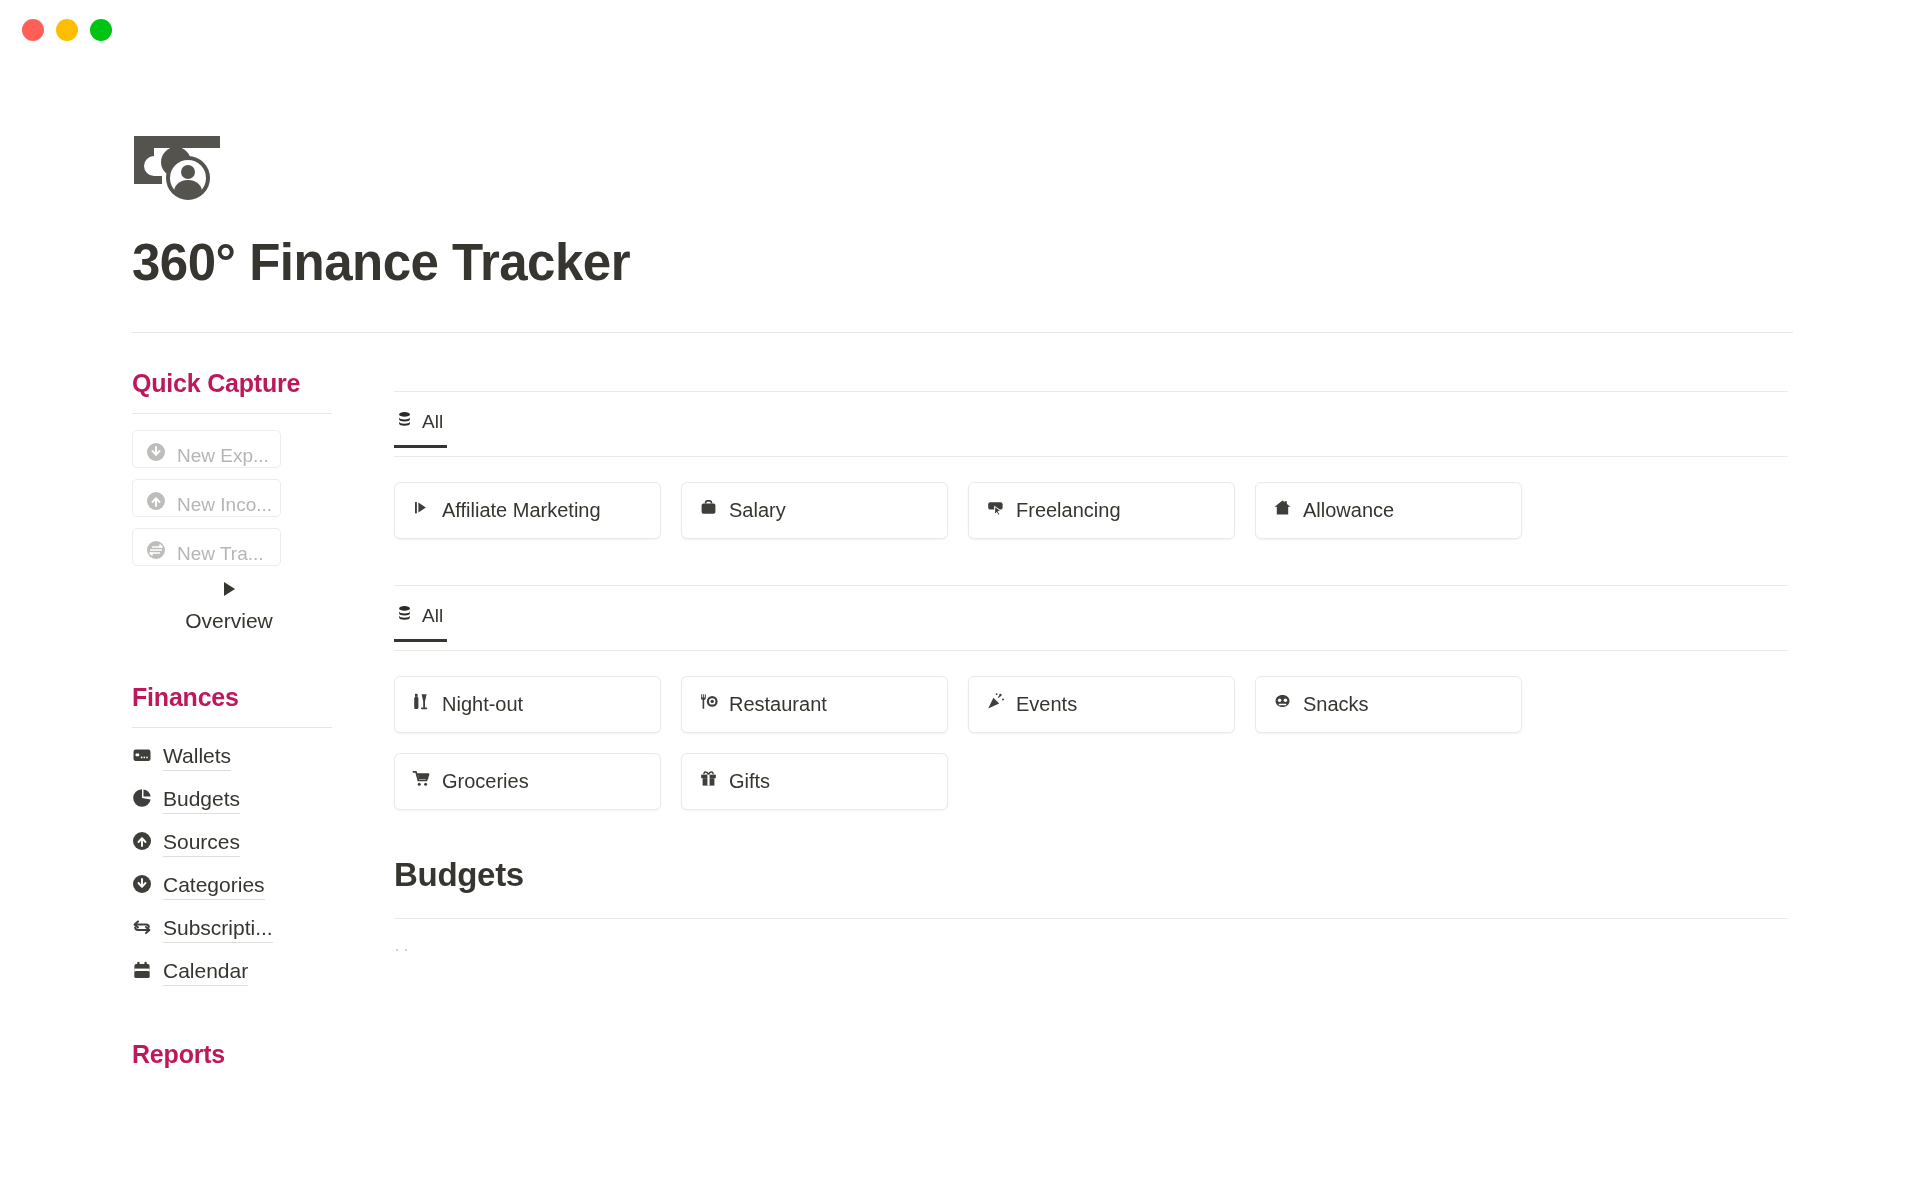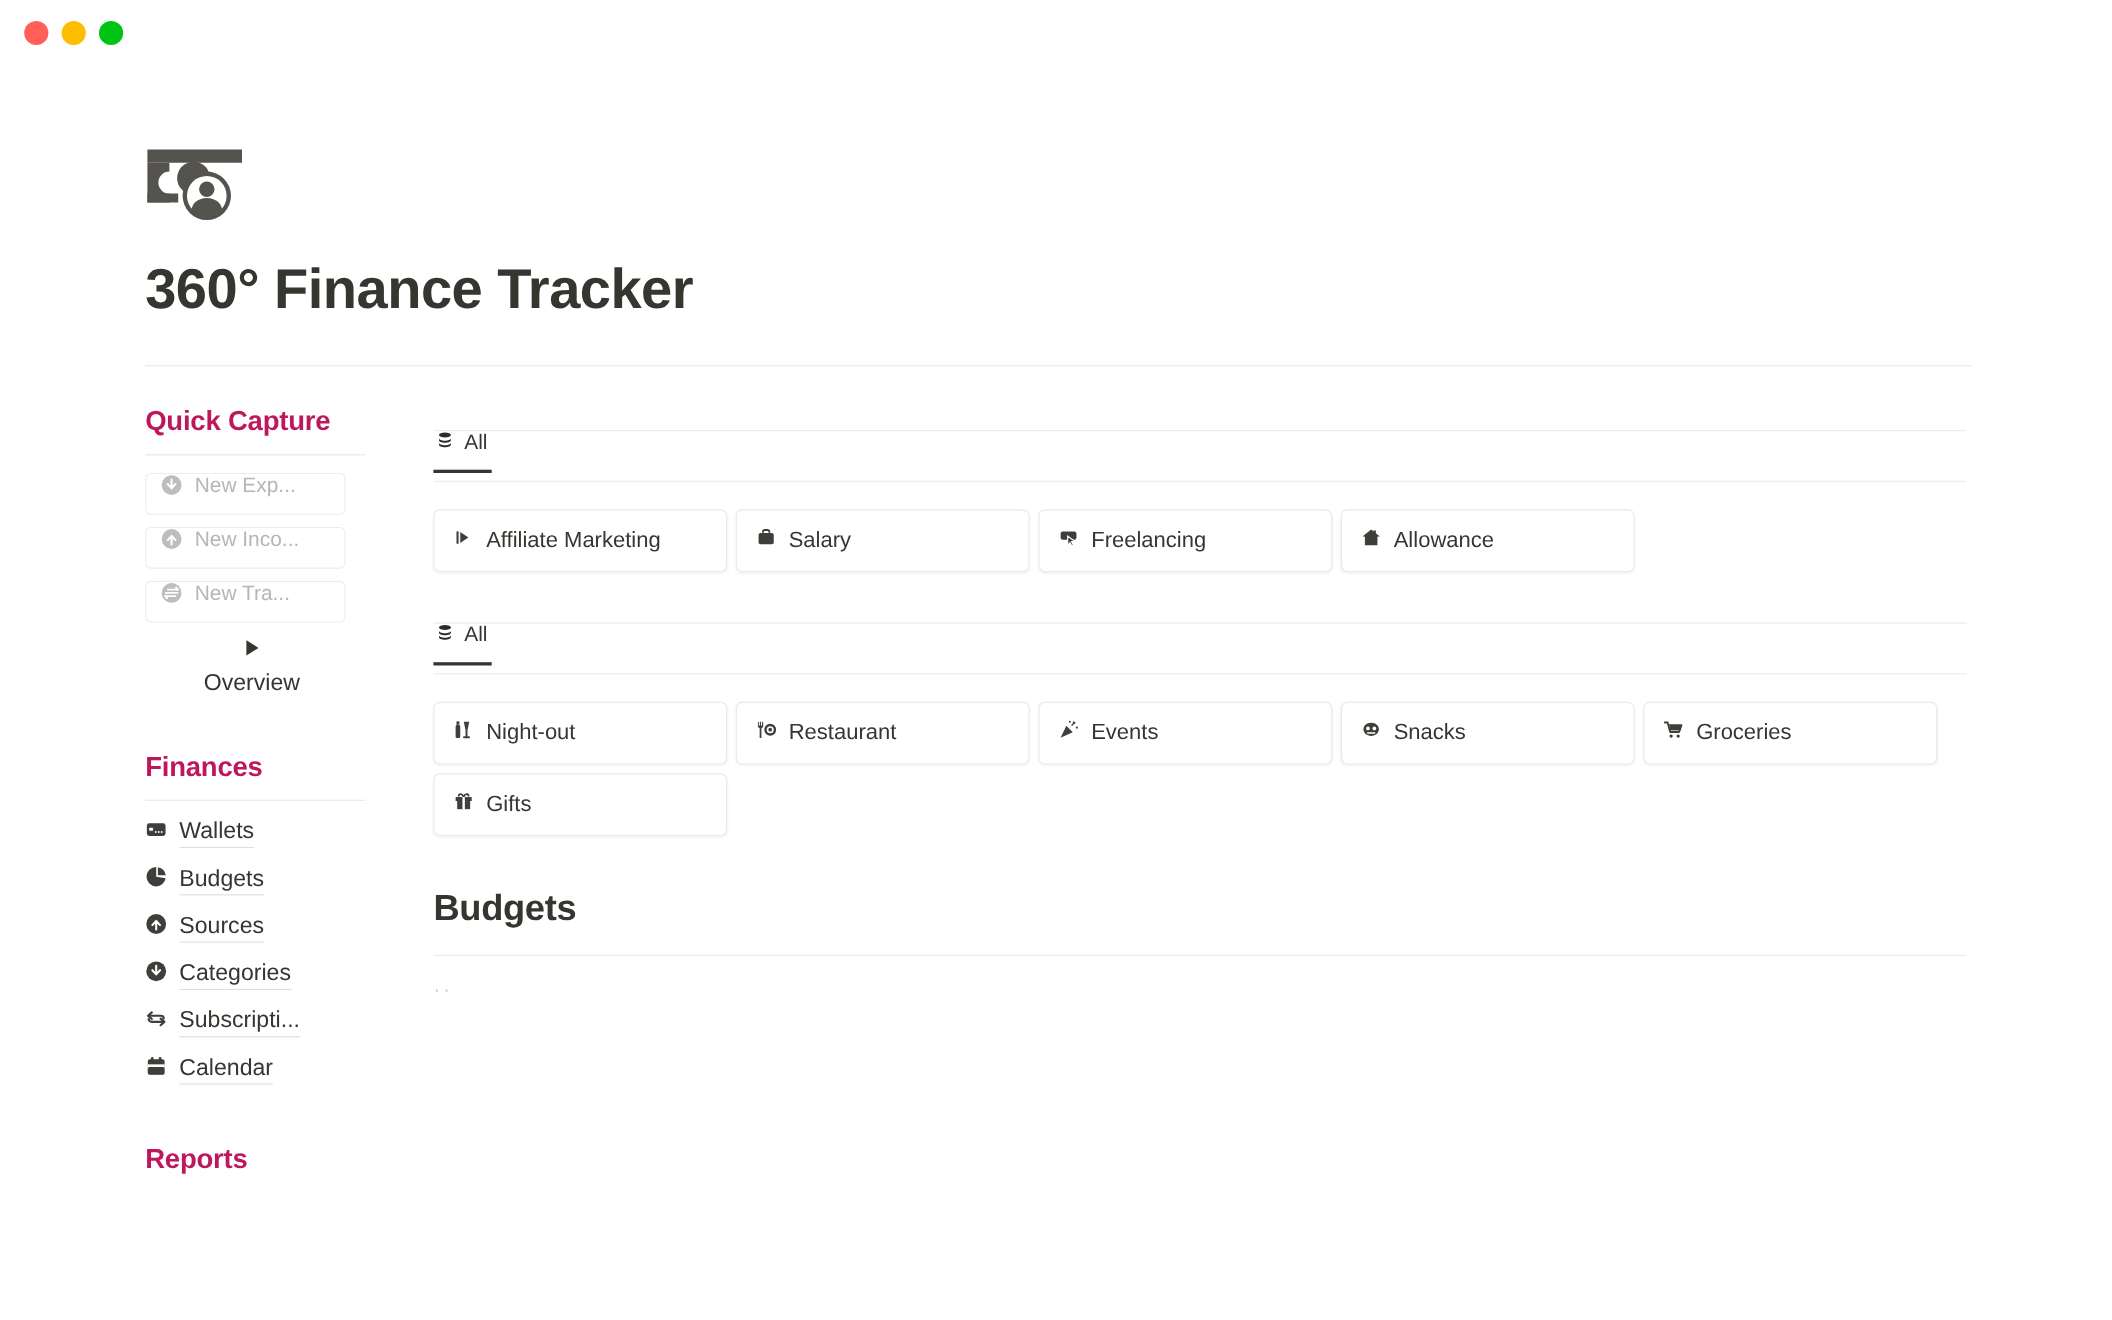--- a/index.html
+++ b/index.html
@@ -93,23 +93,23 @@
   .side-rule {
     height: 1px;
     background: #E6E6E4;
     margin-top: 15px;
     margin-bottom: 16px;
     width: 200px;
   }
 
   .capture-btn {
     display: flex;
-    align-items: flex-start;
+    align-items: flex-end;
     gap: 11px;
-    width: 182px;
+    width: 149px;
     height: 38px;
     padding: 0 13px;
     border: 1px solid #EDEDEC;
     border-radius: 5px;
     background: #fff;
     margin-bottom: 11px;
     color: #B6B6B4;
     font-size: 19px;
     white-space: nowrap;
     overflow: hidden;
@@ -161,20 +161,21 @@
   .section-rule {
     height: 1px;
     background: #EAEAE8;
     margin-top: 22px;
   }
 
   .tabbar {
     position: relative;
     height: 46px;
     border-bottom: 1px solid #EAEAE8;
+    margin-top: 19px;
     display: flex;
     align-items: flex-start;
   }
   .tab {
     display: flex;
     align-items: center;
     gap: 9px;
     font-size: 19px;
     color: #37352F;
     padding: 0 14px 14px 2px;
@@ -184,21 +185,21 @@
     content: "";
     position: absolute;
     left: 0; right: 10px; bottom: -1px;
     height: 3px;
     background: #37352F;
   }
 
   .card-grid {
     display: flex;
     flex-wrap: wrap;
-    gap: 8px;
+    gap: 20px;
     margin-top: 25px;
   }
 
   .card {
     width: 267px;
     height: 57px;
     border: 1px solid #EAEAE8;
     border-radius: 6px;
     background: #fff;
     box-shadow: 0 1px 2px rgba(15,15,15,0.05);

